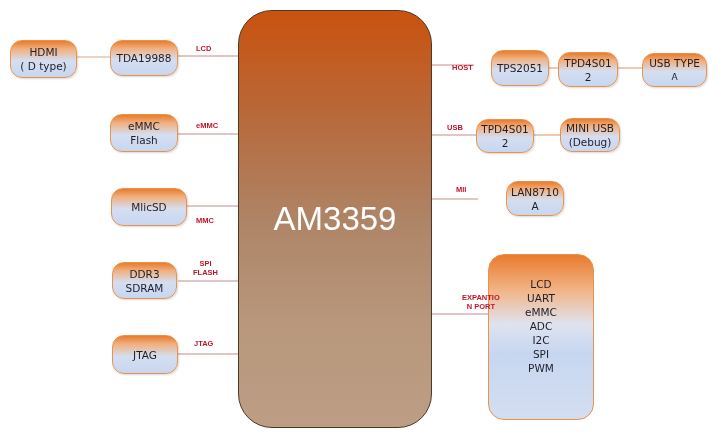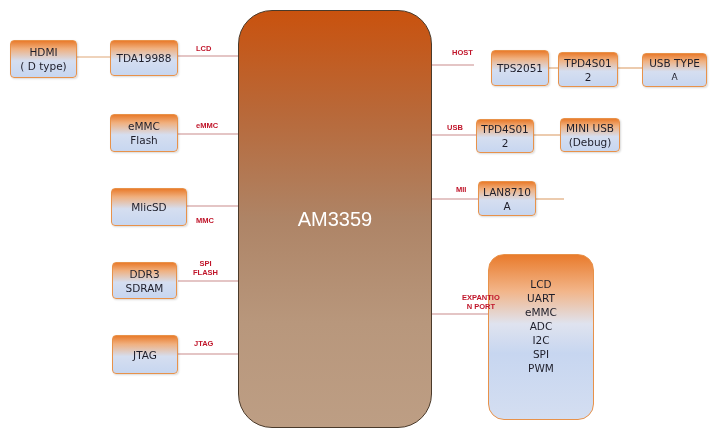--- a/index.html
+++ b/index.html
@@ -5,24 +5,24 @@
   html, body { margin: 0; padding: 0; background: #ffffff; }
   body { width: 716px; height: 439px; position: relative; overflow: hidden;
          font-family: "Liberation Sans", sans-serif; }
   #diagram { position: absolute; left: 0; top: 0; width: 716px; height: 439px; }
   .cpu {
     position: absolute; left: 238px; top: 10px; width: 194px; height: 418px;
     border: 1.5px solid #4a3a2a; border-radius: 34px; box-sizing: border-box;
     background: linear-gradient(to bottom, #c9520e 0%, #b8693a 25%, #ae8466 50%, #b8977c 75%, #bd9e84 100%);
     display: flex; align-items: center; justify-content: center;
   }
-  .cpu-label { color: #ffffff; font-size: 20px; font-family: "Liberation Sans", sans-serif; }
+  .cpu-label { color: #ffffff; font-size: 33px; font-family: "Liberation Sans", sans-serif; }
   .blk {
     position: absolute; box-sizing: border-box;
-    border: 1.5px solid #e8924a; border-radius: 4px;
+    border: 1.5px solid #e8924a; border-radius: 12px;
     background: linear-gradient(to bottom, #e97b2c 0%, #f0b07f 22%, #d5def0 55%, #c7d6f0 100%);
     box-shadow: 1px 1px 2px rgba(0,0,0,0.15);
     display: flex; flex-direction: column; align-items: center; justify-content: center;
     text-align: center; color: #1e1e2a; font-family: "DejaVu Sans", sans-serif;
     font-size: 10.5px; line-height: 14px;
   }
   .blk .l2.small { font-size: 9px; }
   .exp {
     position: absolute; left: 488px; top: 254px; width: 106px; height: 166px; box-sizing: border-box;
     border: 1.5px solid #e8924a; border-radius: 16px;
@@ -100,21 +100,21 @@
     <span class="l2 small">A</span>
   </div>
   <div class="blk" style="left:476px;top:119px;width:58px;height:34px;">
     <span>TPD4S01</span>
     <span>2</span>
   </div>
   <div class="blk" style="left:560px;top:118px;width:60px;height:34px;">
     <span>MINI USB</span>
     <span>(Debug)</span>
   </div>
-  <div class="blk" style="left:478px;top:181px;width:58px;height:35px;">
+  <div class="blk" style="left:506px;top:181px;width:58px;height:35px;">
     <span>LAN8710</span>
     <span>A</span>
   </div>
 
   <div class="exp">
     <span>LCD</span>
     <span>UART</span>
     <span>eMMC</span>
     <span>ADC</span>
     <span>I2C</span>
@@ -131,21 +131,21 @@
   <div class="bus" style="left:196px;top:195px;margin-top:21px;">
     <span>MMC</span>
   </div>
   <div class="bus" style="left:193px;top:259px;">
     <div>SPI</div>
     <div>FLASH</div>
   </div>
   <div class="bus" style="left:194px;top:339px;">
     <span>JTAG</span>
   </div>
-  <div class="bus" style="left:452px;top:48px;">
+  <div class="bus" style="left:452px;top:63px;">
     <span>HOST</span>
   </div>
   <div class="bus" style="left:447px;top:123px;">
     <span>USB</span>
   </div>
   <div class="bus" style="left:456px;top:185px;">
     <span>MII</span>
   </div>
   <div class="bus" style="left:446px;top:293px;margin-left:16px;">
     <div>EXPANTIO</div>

